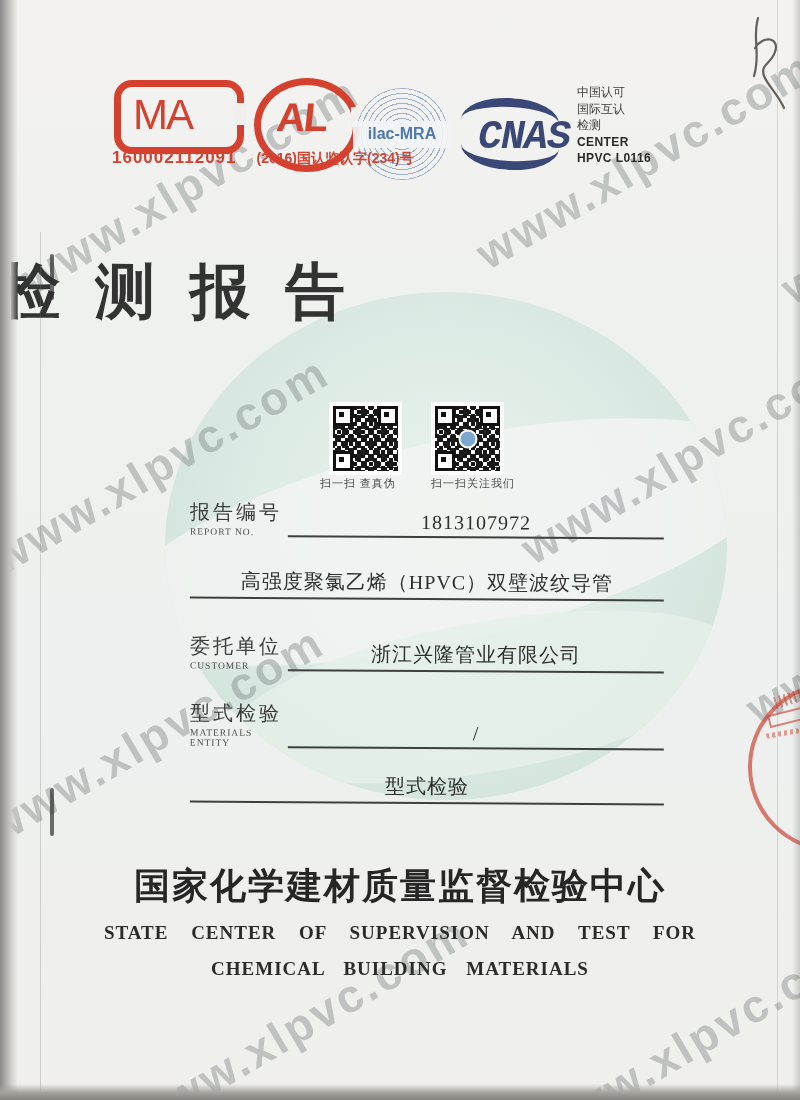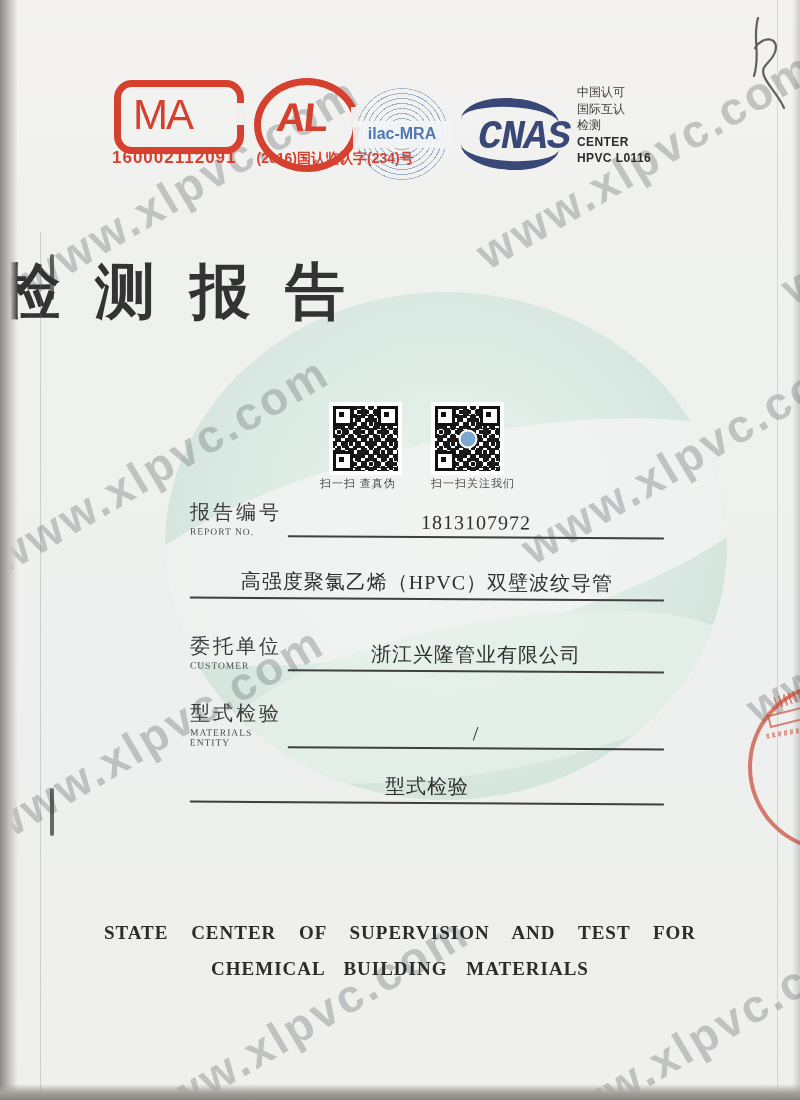--- a/index.html
+++ b/index.html
@@ -243,20 +243,21 @@
         <span class="fvalue">/</span>
       </div>
     </div>
     <div class="frow" style="top:268px;">
       <div class="fline">
         <span class="fvalue">型式检验</span>
       </div>
     </div>
   </div>
 
+  <div class="org-cn">国家化学建材质量监督检验中心</div>
   <div class="org-en1">STATE CENTER OF SUPERVISION AND TEST FOR</div>
   <div class="org-en2">CHEMICAL BUILDING MATERIALS</div>
 
   <div class="seal">
     <span class="frag1"></span>
     <span class="frag2"></span>
     <span class="frag3"></span>
   </div>
 
   <svg class="pen-mark" width="70" height="110" viewBox="0 0 70 110">

